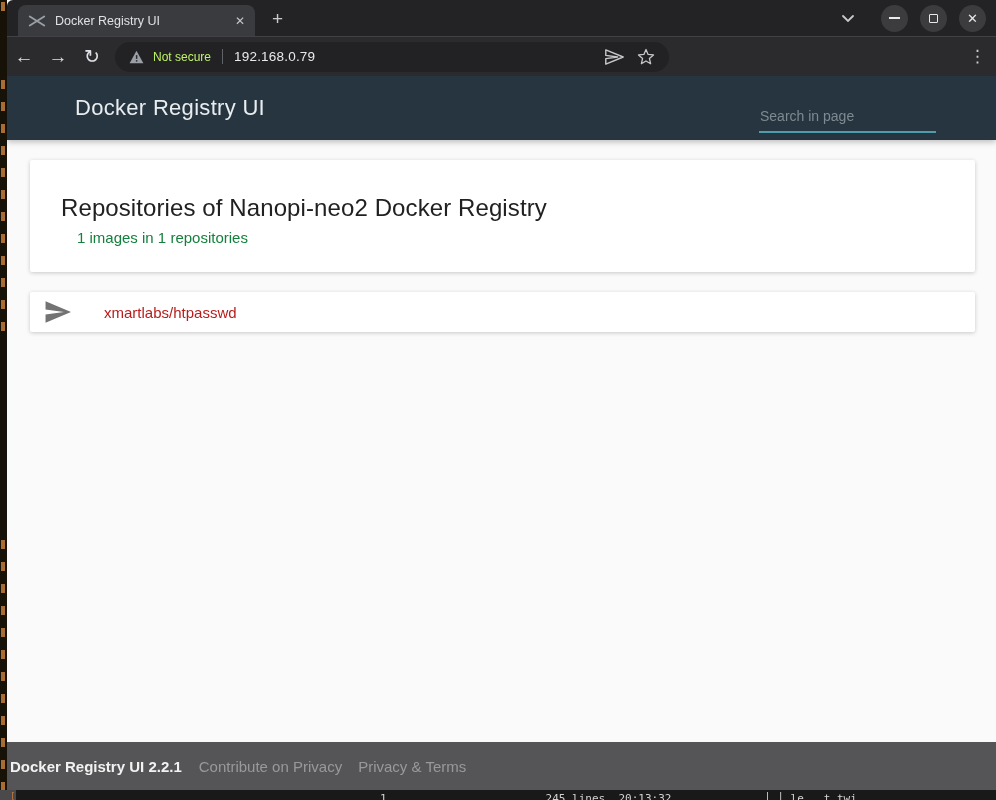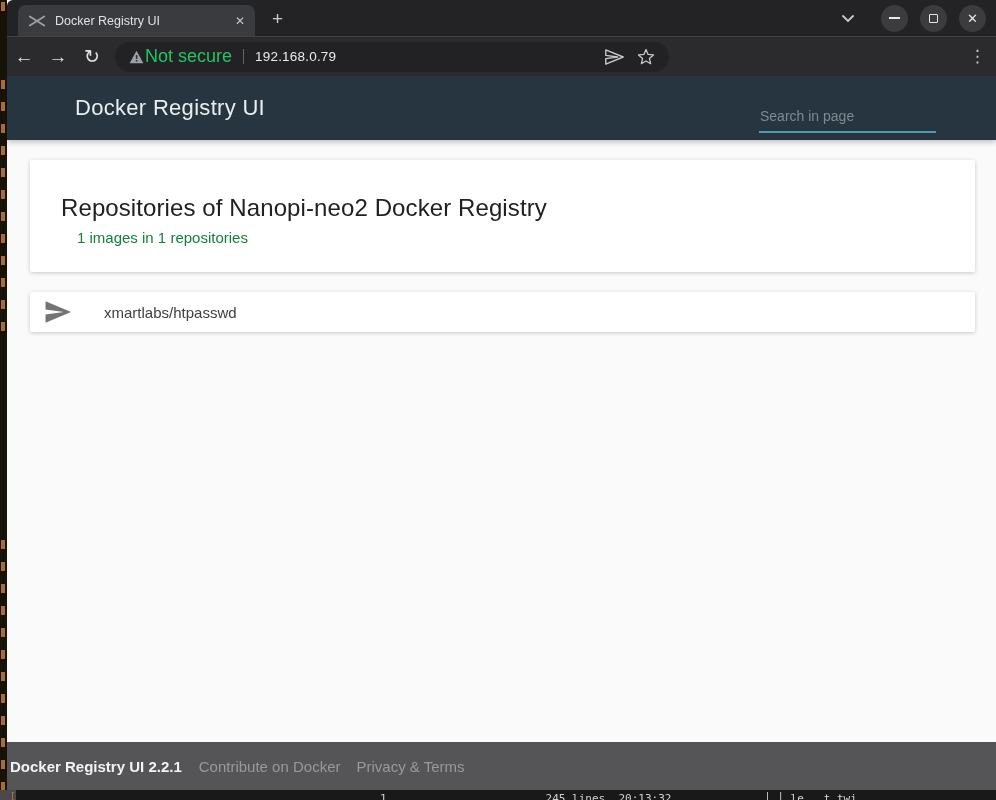--- a/index.html
+++ b/index.html
@@ -84,21 +84,21 @@
   }
   .nav-icon {
     color: #dee1e6; font-size: 19px; line-height: 1; width: 34px;
     text-align: center; flex: 0 0 auto;
   }
   .addressbar {
     margin-left: 6px; width: 554px; height: 30px; border-radius: 15px;
     background: #222225; display: flex; align-items: center; padding: 0 14px;
   }
   .warn-icon { width: 15px; height: 14px; flex: 0 0 auto; }
-  .security-label { color: #22c55e; font-size: 18px; margin-left: 1px; white-space: nowrap; }
+  .security-label { color: #bef264; font-size: 12px; margin-left: 9px; white-space: nowrap; }
   .addr-divider { width: 1px; height: 15px; background: #5f6368; margin: 0 11px; }
   .url-text { color: #e8eaed; font-size: 13.5px; letter-spacing: 0.2px; }
   .pill-actions { margin-left: auto; display: flex; align-items: center; gap: 13px; }
   .send-icon-sm { width: 19px; height: 16px; color: #c7c7c9; }
   .star-icon { width: 18px; height: 18px; }
   .kebab-btn {
     position: absolute; right: 10px; color: #c8cacd; font-size: 17px;
     letter-spacing: 0; line-height: 1;
   }
 
@@ -133,21 +133,21 @@
     font-size: 24px; color: #212121; font-weight: 400;
     margin: 34px 0 0 31px; letter-spacing: 0.1px;
   }
   .hero-subheading { font-size: 15px; color: #15803d; margin: 7px 0 0 47px; }
 
   .repo-card {
     top: 216px; height: 40px; display: flex; align-items: center;
     padding-left: 15px; cursor: pointer;
   }
   .send-icon-lg { width: 26px; height: 22px; color: #737373; flex: 0 0 auto; }
-  .repo-name { font-size: 15px; color: #404040; margin-left: 33px; }
+  .repo-name { font-size: 15px; color: #b91c1c; margin-left: 33px; }
 
   .page-footer {
     position: absolute; left: 0; bottom: 0; width: 100%; height: 48px;
     background: #555557; display: flex; align-items: center; padding-left: 3px;
   }
   .footer-version { color: #f2f2f2; font-size: 15px; font-weight: 700; }
   .footer-link { color: #99999b; font-size: 15px; margin-left: 17px; }
   .footer-link.second { margin-left: 16px; }
 
   svg { display: block; }
@@ -230,21 +230,21 @@
 
     <div class="card repo-card">
       <svg class="send-icon-lg" viewBox="0 0 24 20">
         <path d="M0.5 20 L24 10 0.5 0 0.5 7.8 l17 2.2 -17 2.2 Z" fill="currentColor"></path>
       </svg>
       <span class="repo-name">xmartlabs/htpasswd</span>
     </div>
 
     <div class="page-footer">
       <span class="footer-version">Docker Registry UI 2.2.1</span>
-      <a class="footer-link">Contribute on Docker</a>
+      <a class="footer-link">Contribute on Privacy</a>
       <a class="footer-link second">Privacy &amp; Terms</a>
     </div>
   </div>
 </div>
 
 <div class="bottom-strip">
   <span class="gray-block">
       <i>[</i>
     </span>
   <span class="statusline">1                        245 lines  20:13:32              │ │ le   t twi</span>

